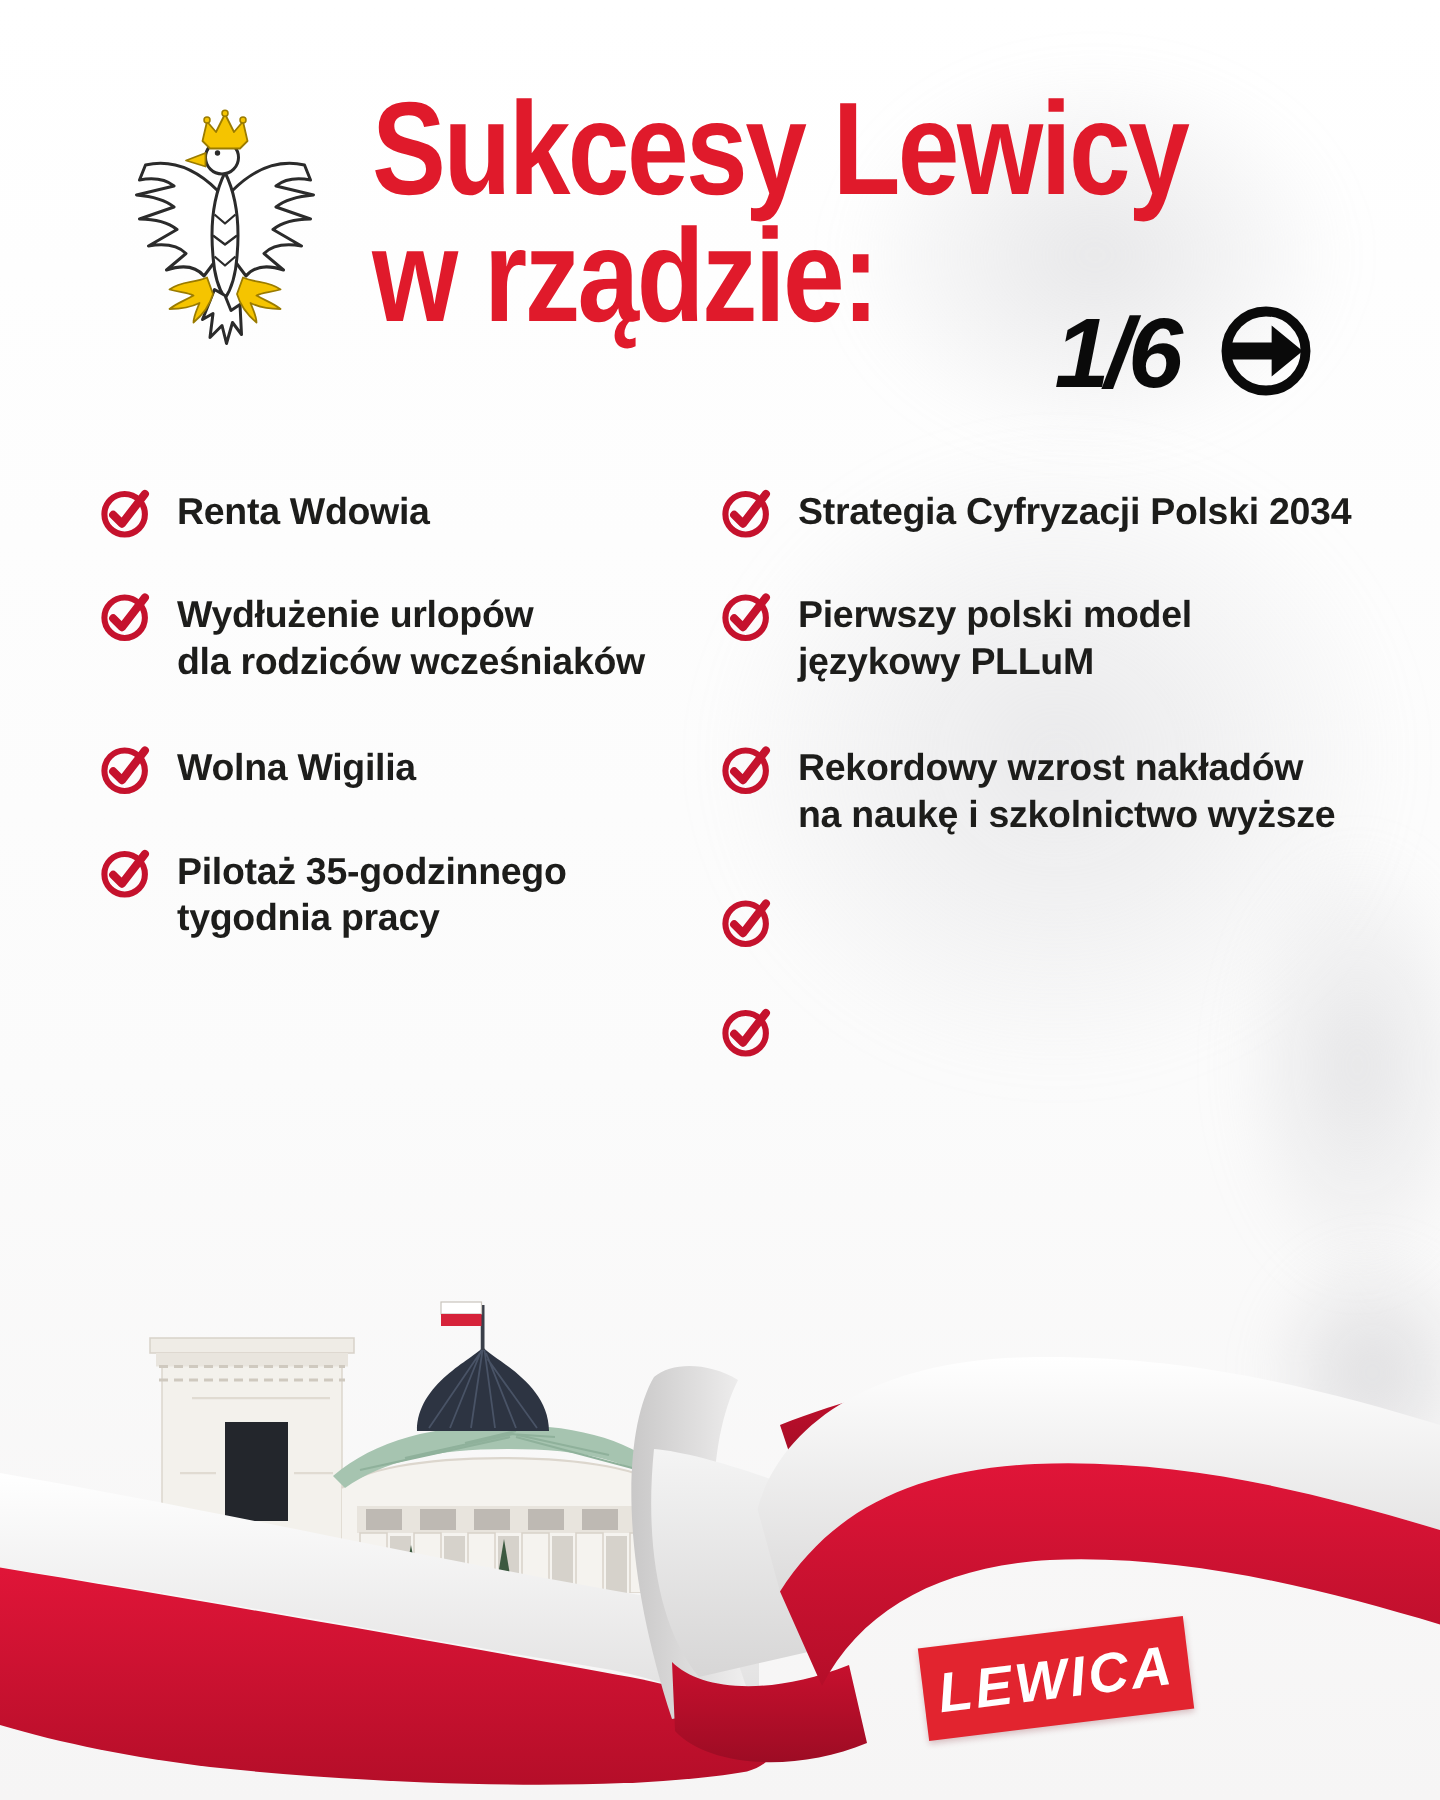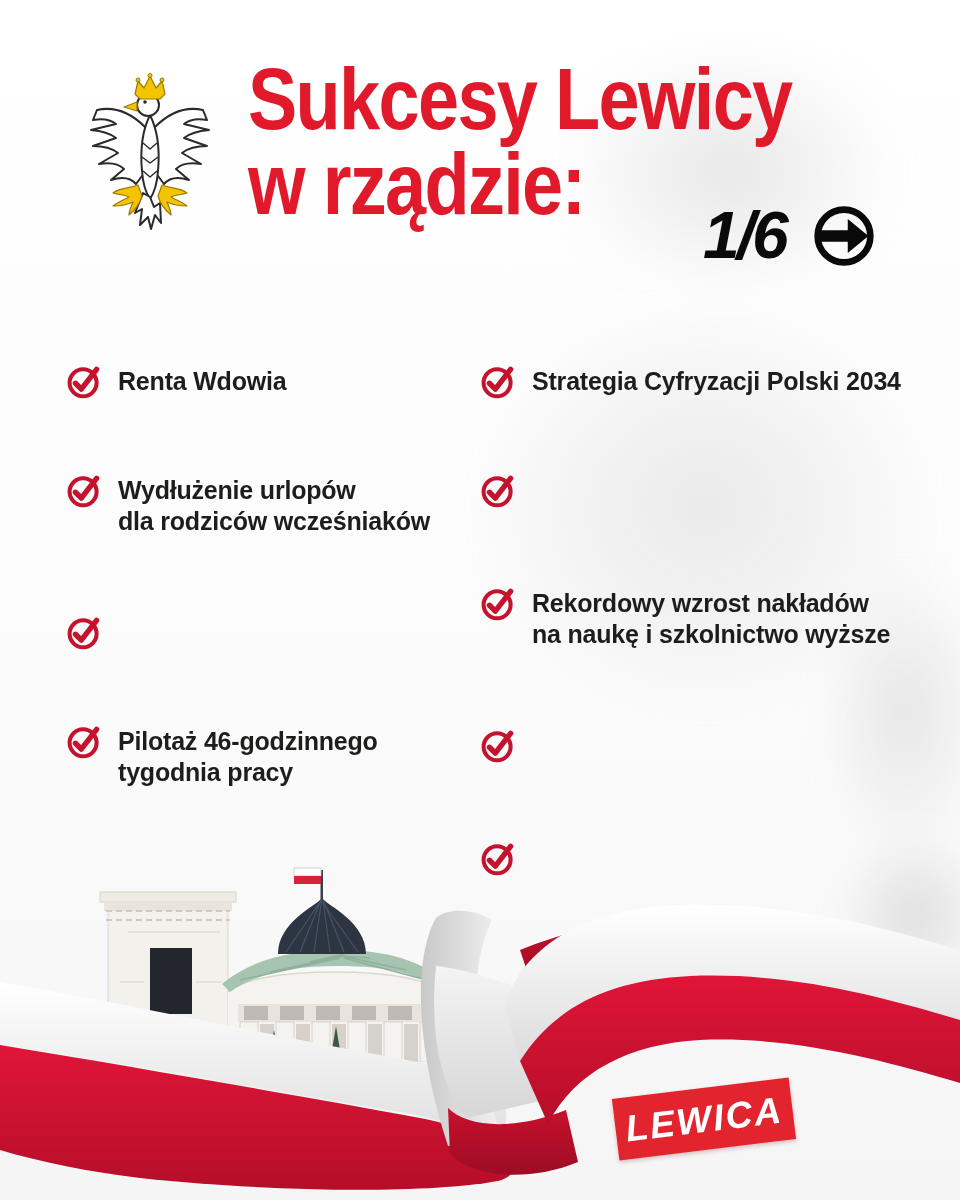--- a/index.html
+++ b/index.html
@@ -17,31 +17,31 @@
   .b3{left:820px;top:560px;width:170px;height:300px;
       background:radial-gradient(closest-side,rgba(200,200,204,.42),rgba(200,200,204,0));}
   .b4{left:840px;top:830px;width:150px;height:170px;
       background:radial-gradient(closest-side,rgba(196,196,200,.5),rgba(196,196,200,0));}
 
   
   .emblem{position:absolute;left:85px;top:72px;width:130px;height:162px;}
   h1.title{position:absolute;left:248px;top:56px;margin:0;
            font-size:88px;line-height:.97;font-weight:bold;letter-spacing:-2px;
            color:#e01a2b;transform:scaleX(.84);transform-origin:0 0;white-space:nowrap;}
-  .pager{position:absolute;left:703px;top:202px;display:flex;align-items:flex-end;gap:26px;}
+  .pager{position:absolute;left:703px;top:202px;display:flex;align-items:flex-start;gap:26px;}
   .pager-num{font-size:66px;font-weight:bold;font-style:italic;letter-spacing:-3px;
              color:#0a0a0a;line-height:1;}
   .pager-arrow{width:64px;height:64px;display:block;}
 
   
   .columns{position:absolute;left:66px;top:326px;width:860px;display:flex;}
   .col{display:flex;flex-direction:column;}
   .col-left{width:414px;}
   .col-right{width:446px;}
-  .item{display:flex;align-items:flex-start;gap:16px;margin-bottom:36px;margin-top:40px;}
+  .item{display:flex;align-items:flex-start;gap:16px;margin-bottom:36px;}
   .item.two{margin-bottom:40px;}
   .check{width:36px;height:36px;flex:0 0 36px;margin-top:-3px;}
   .item-text{font-size:25px;font-weight:bold;line-height:1.24;color:#1d1d1b;
              white-space:pre-line;letter-spacing:-.2px;}
 
   
   .building{position:absolute;left:90px;top:862px;width:358px;height:200px;}
   .ribbon{position:absolute;left:0;top:856px;width:960px;height:344px;}
 
   
@@ -116,48 +116,51 @@
         </svg>
         <div class="item-text">Wydłużenie urlopów
 dla rodziców wcześniaków</div>
       </div>
 
       <div class="item">
         <svg class="check" viewBox="0 0 40 40">
           <circle cx="19" cy="22" r="15" fill="none" stroke="#c5122d" stroke-width="4.5"></circle>
           <path d="M10.5,22.5 L17,29 L34,7" fill="none" stroke="#c5122d" stroke-width="6" stroke-linecap="round" stroke-linejoin="round"></path>
         </svg>
-      </div>
-
-
-      <div class="item two">
-        <svg class="check" viewBox="0 0 40 40">
-          <circle cx="19" cy="22" r="15" fill="none" stroke="#c5122d" stroke-width="4.5"></circle>
-          <path d="M10.5,22.5 L17,29 L34,7" fill="none" stroke="#c5122d" stroke-width="6" stroke-linecap="round" stroke-linejoin="round"></path>
-        </svg>
-        <div class="item-text">Pilotaż 46-godzinnego
+        <div class="item-text">Wolna Wigilia</div>
+      </div>
+
+
+      <div class="item two">
+        <svg class="check" viewBox="0 0 40 40">
+          <circle cx="19" cy="22" r="15" fill="none" stroke="#c5122d" stroke-width="4.5"></circle>
+          <path d="M10.5,22.5 L17,29 L34,7" fill="none" stroke="#c5122d" stroke-width="6" stroke-linecap="round" stroke-linejoin="round"></path>
+        </svg>
+        <div class="item-text">Pilotaż 35-godzinnego
 tygodnia pracy</div>
       </div>
 
     </div>
     <div class="col col-right">
 
       <div class="item">
         <svg class="check" viewBox="0 0 40 40">
           <circle cx="19" cy="22" r="15" fill="none" stroke="#c5122d" stroke-width="4.5"></circle>
           <path d="M10.5,22.5 L17,29 L34,7" fill="none" stroke="#c5122d" stroke-width="6" stroke-linecap="round" stroke-linejoin="round"></path>
         </svg>
         <div class="item-text">Strategia Cyfryzacji Polski 2034</div>
       </div>
 
       <div class="item two">
         <svg class="check" viewBox="0 0 40 40">
           <circle cx="19" cy="22" r="15" fill="none" stroke="#c5122d" stroke-width="4.5"></circle>
           <path d="M10.5,22.5 L17,29 L34,7" fill="none" stroke="#c5122d" stroke-width="6" stroke-linecap="round" stroke-linejoin="round"></path>
         </svg>
+        <div class="item-text">Pierwszy polski model
+językowy PLLuM</div>
       </div>
 
       <div class="item two">
         <svg class="check" viewBox="0 0 40 40">
           <circle cx="19" cy="22" r="15" fill="none" stroke="#c5122d" stroke-width="4.5"></circle>
           <path d="M10.5,22.5 L17,29 L34,7" fill="none" stroke="#c5122d" stroke-width="6" stroke-linecap="round" stroke-linejoin="round"></path>
         </svg>
         <div class="item-text">Rekordowy wzrost nakładów
 na naukę i szkolnictwo wyższe</div>
       </div>

